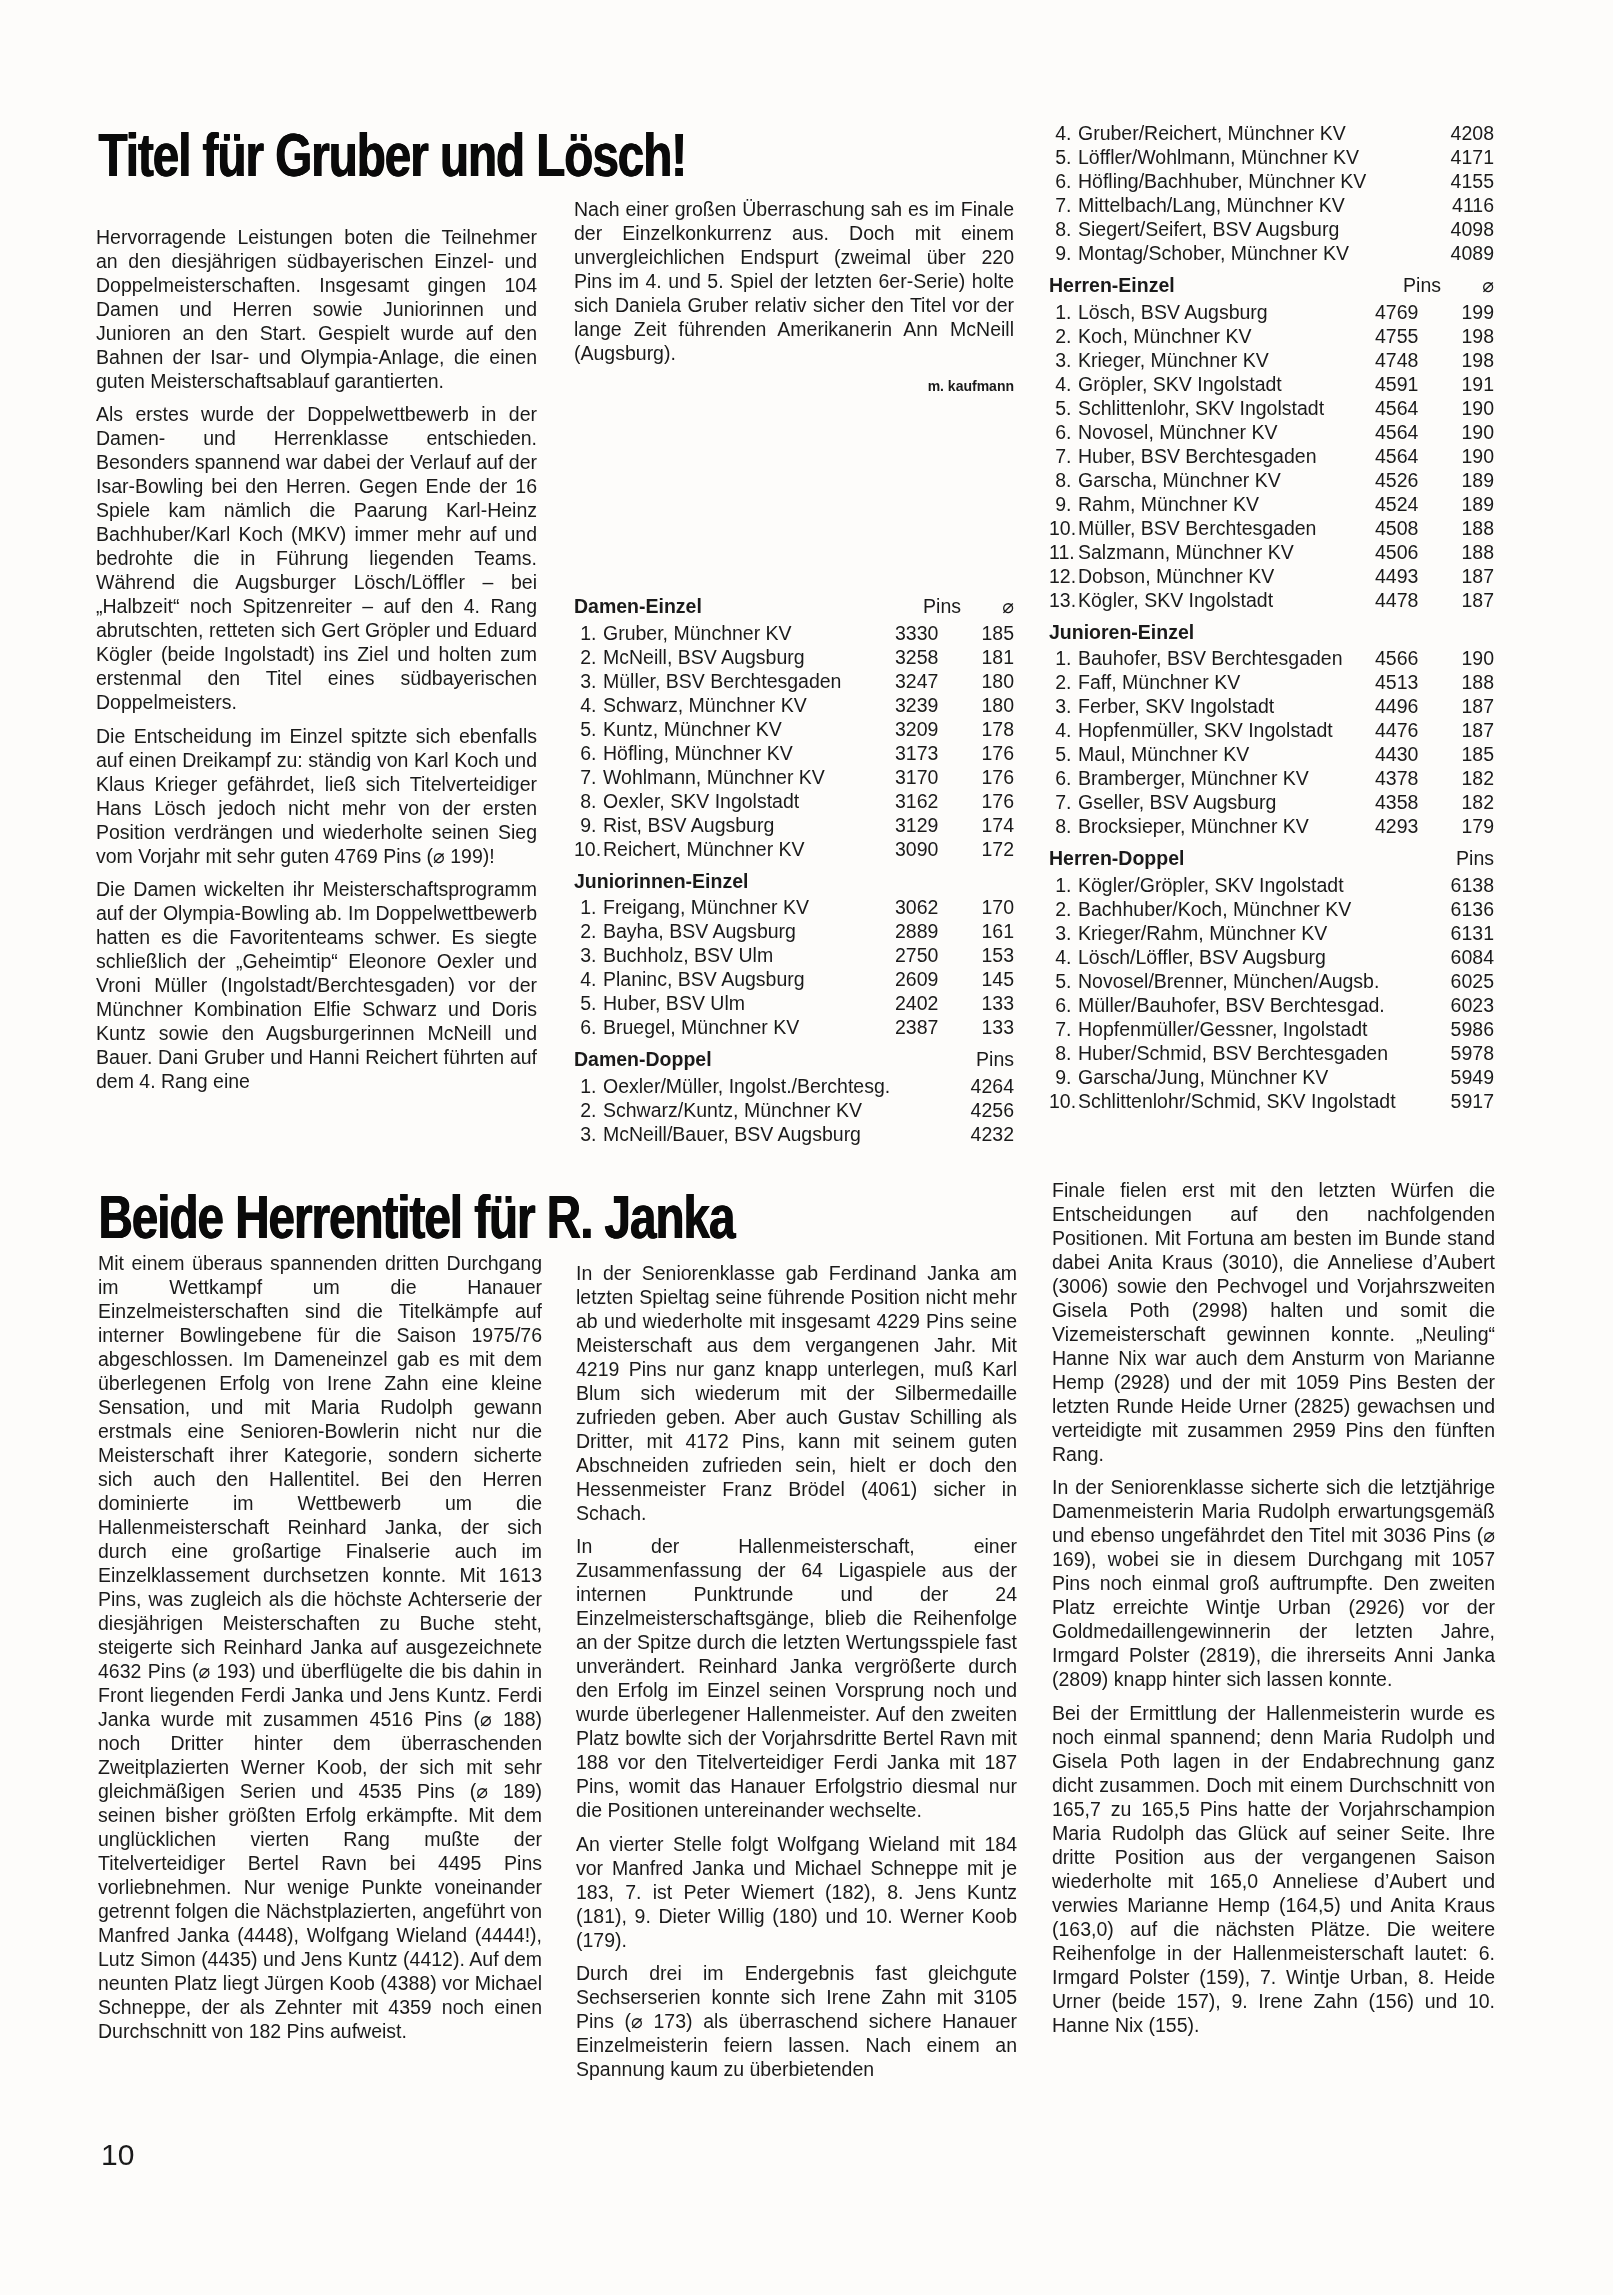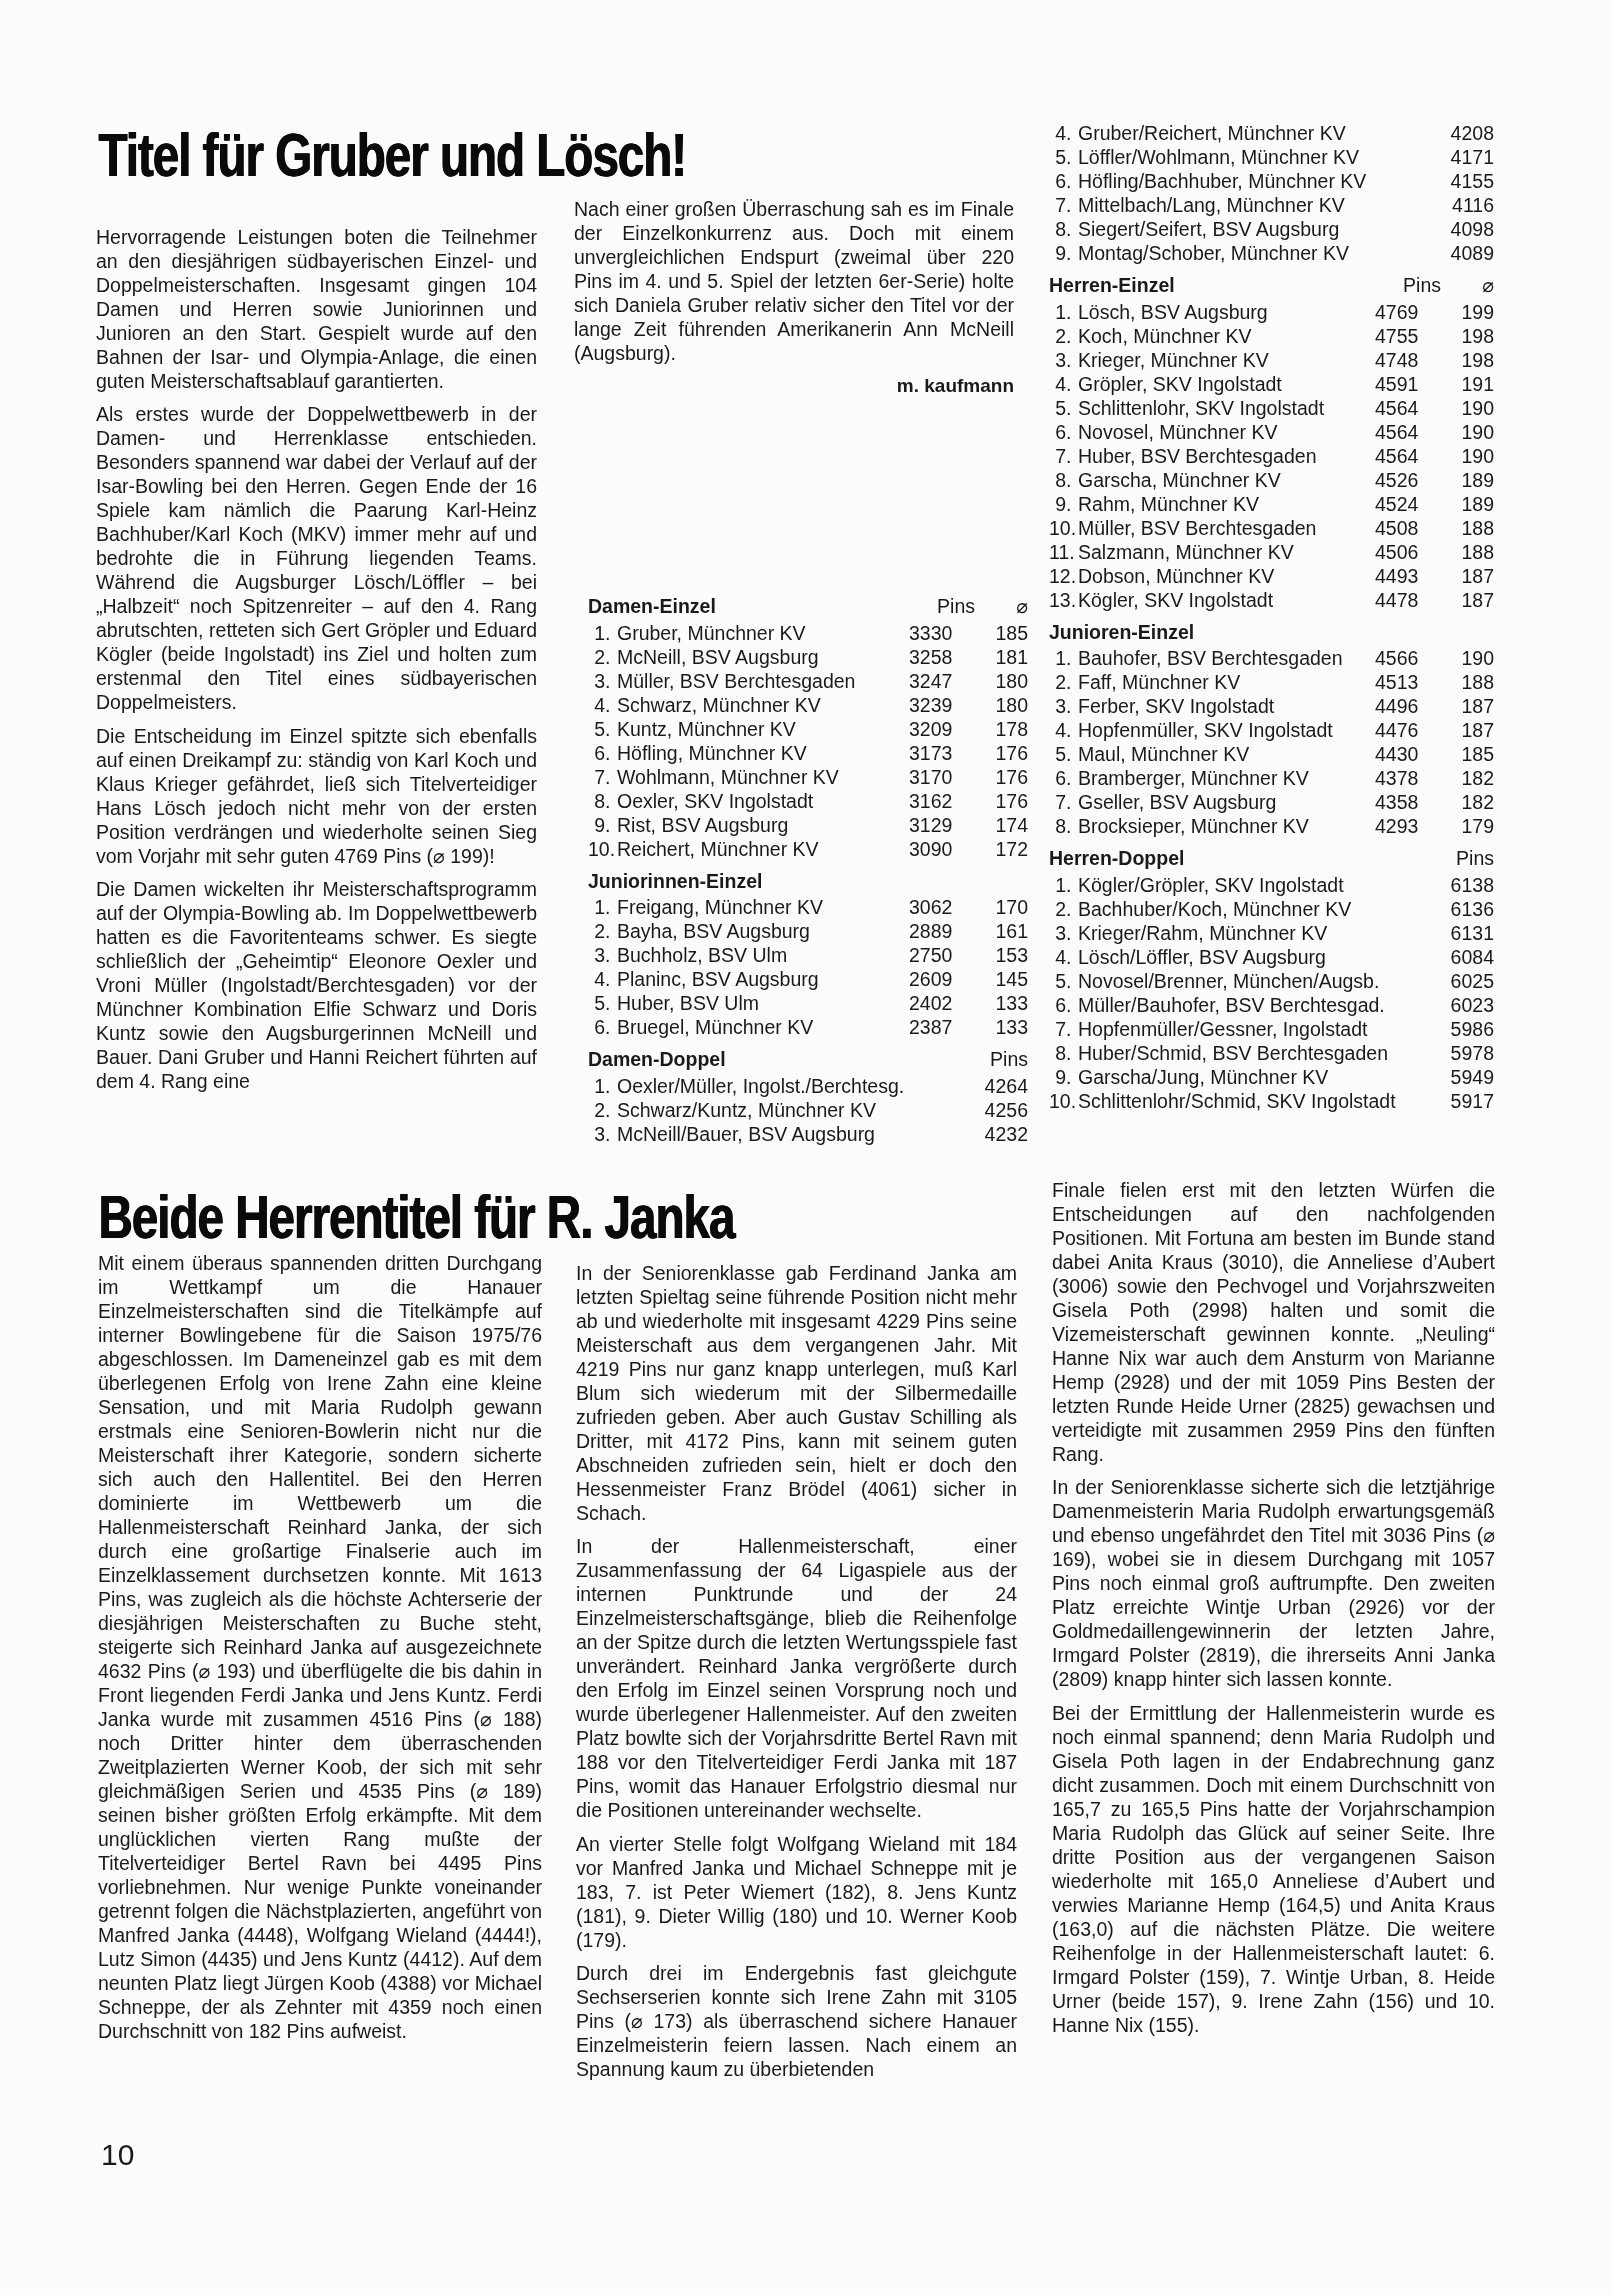--- a/index.html
+++ b/index.html
@@ -7,21 +7,21 @@
   body { position: relative; font-family: "Liberation Sans", sans-serif; color: #1a1a1a; overflow: hidden; }
   .headline {
     position: absolute; font-family: "Liberation Sans", sans-serif; font-weight: 900;
     font-size: 61px; line-height: 1; letter-spacing: -1.3px; color: #0a0a0a;
     transform: scaleX(0.78); transform-origin: left top; white-space: nowrap;
     text-shadow: 0.7px 0 0 #0a0a0a, 1.3px 0 0 #0a0a0a;
   }
   .col { position: absolute; font-size: 19.5px; line-height: 24px; text-align: justify; hyphens: manual; }
   .col p { margin-bottom: 9.3px; }
   .col p:last-child { margin-bottom: 0; }
-  .byline { text-align: right; font-weight: bold; font-size: 19px; line-height: 24px; }
+  .byline { text-align: right; font-weight: bold; font-size: 14px; line-height: 24px; }
   .tbl { position: absolute; font-size: 19.5px; line-height: 24px; }
   .tsec { margin-bottom: 8px; }
   .thead { display: flex; font-weight: bold; margin-bottom: 2.6px; }
   .thead .tname { flex: 1; }
   .thead .th { font-weight: normal; }
   .trow { display: flex; white-space: nowrap; }
   .rank { width: 29px; text-align: right; padding-right: 6.6px; }
   .tname { flex: 1; overflow: hidden; }
   .pins { width: 66px; text-align: left; }
   .avg { width: 53px; text-align: right; }
@@ -40,21 +40,21 @@
   <p>Als erstes wurde der Doppelwettbewerb in der Damen- und Herrenklasse entschieden. Besonders spannend war dabei der Verlauf auf der Isar-Bowling bei den Herren. Gegen Ende der 16 Spiele kam nämlich die Paarung Karl-Heinz Bachhuber/Karl Koch (MKV) immer mehr auf und bedrohte die in Führung liegenden Teams. Während die Augsburger Lösch/Löffler – bei „Halbzeit“ noch Spitzenreiter – auf den 4. Rang abrutschten, retteten sich Gert Gröpler und Eduard Kögler (beide Ingolstadt) ins Ziel und holten zum erstenmal den Titel eines südbayerischen Doppelmeisters.</p>
   <p>Die Entscheidung im Einzel spitzte sich ebenfalls auf einen Dreikampf zu: ständig von Karl Koch und Klaus Krieger gefährdet, ließ sich Titelverteidiger Hans Lösch jedoch nicht mehr von der ersten Position verdrängen und wiederholte seinen Sieg vom Vorjahr mit sehr guten 4769 Pins (⌀ 199)!</p>
   <p>Die Damen wickelten ihr Meisterschaftsprogramm auf der Olympia-Bowling ab. Im Doppelwettbewerb hatten es die Favoritenteams schwer. Es siegte schließlich der „Geheimtip“ Eleonore Oexler und Vroni Müller (Ingolstadt/Berchtesgaden) vor der Münchner Kombination Elfie Schwarz und Doris Kuntz sowie den Augsburgerinnen McNeill und Bauer. Dani Gruber und Hanni Reichert führten auf dem 4. Rang eine</p>
 </div>
 
 <div class="col" style="left:574px; top:197px; width:440px;">
   <p>Nach einer großen Überraschung sah es im Finale der Einzelkonkurrenz aus. Doch mit einem unvergleichlichen Endspurt (zweimal über 220 Pins im 4. und 5. Spiel der letzten 6er-Serie) holte sich Daniela Gruber relativ sicher den Titel vor der lange Zeit führenden Amerikanerin Ann McNeill (Augsburg).</p>
   <div class="byline">m. kaufmann</div>
 </div>
 
-<div class="tbl" id="tbl-mid" style="left:574px; top:594px; width:440px;margin-left:14px;">
+<div class="tbl" id="tbl-mid" style="left:574px; top:594px; width:440px;">
     <div class="tsec">
       <div class="thead">
         <span class="tname">Damen-Einzel</span>
         <span class="th hdr-pins">Pins</span>
         <span class="th hdr-avg">⌀</span>
       </div>
       <div class="trow">
         <span class="rank">1.</span>
         <span class="tname">Gruber, Münchner KV</span>
         <span class="pins">3330</span>

